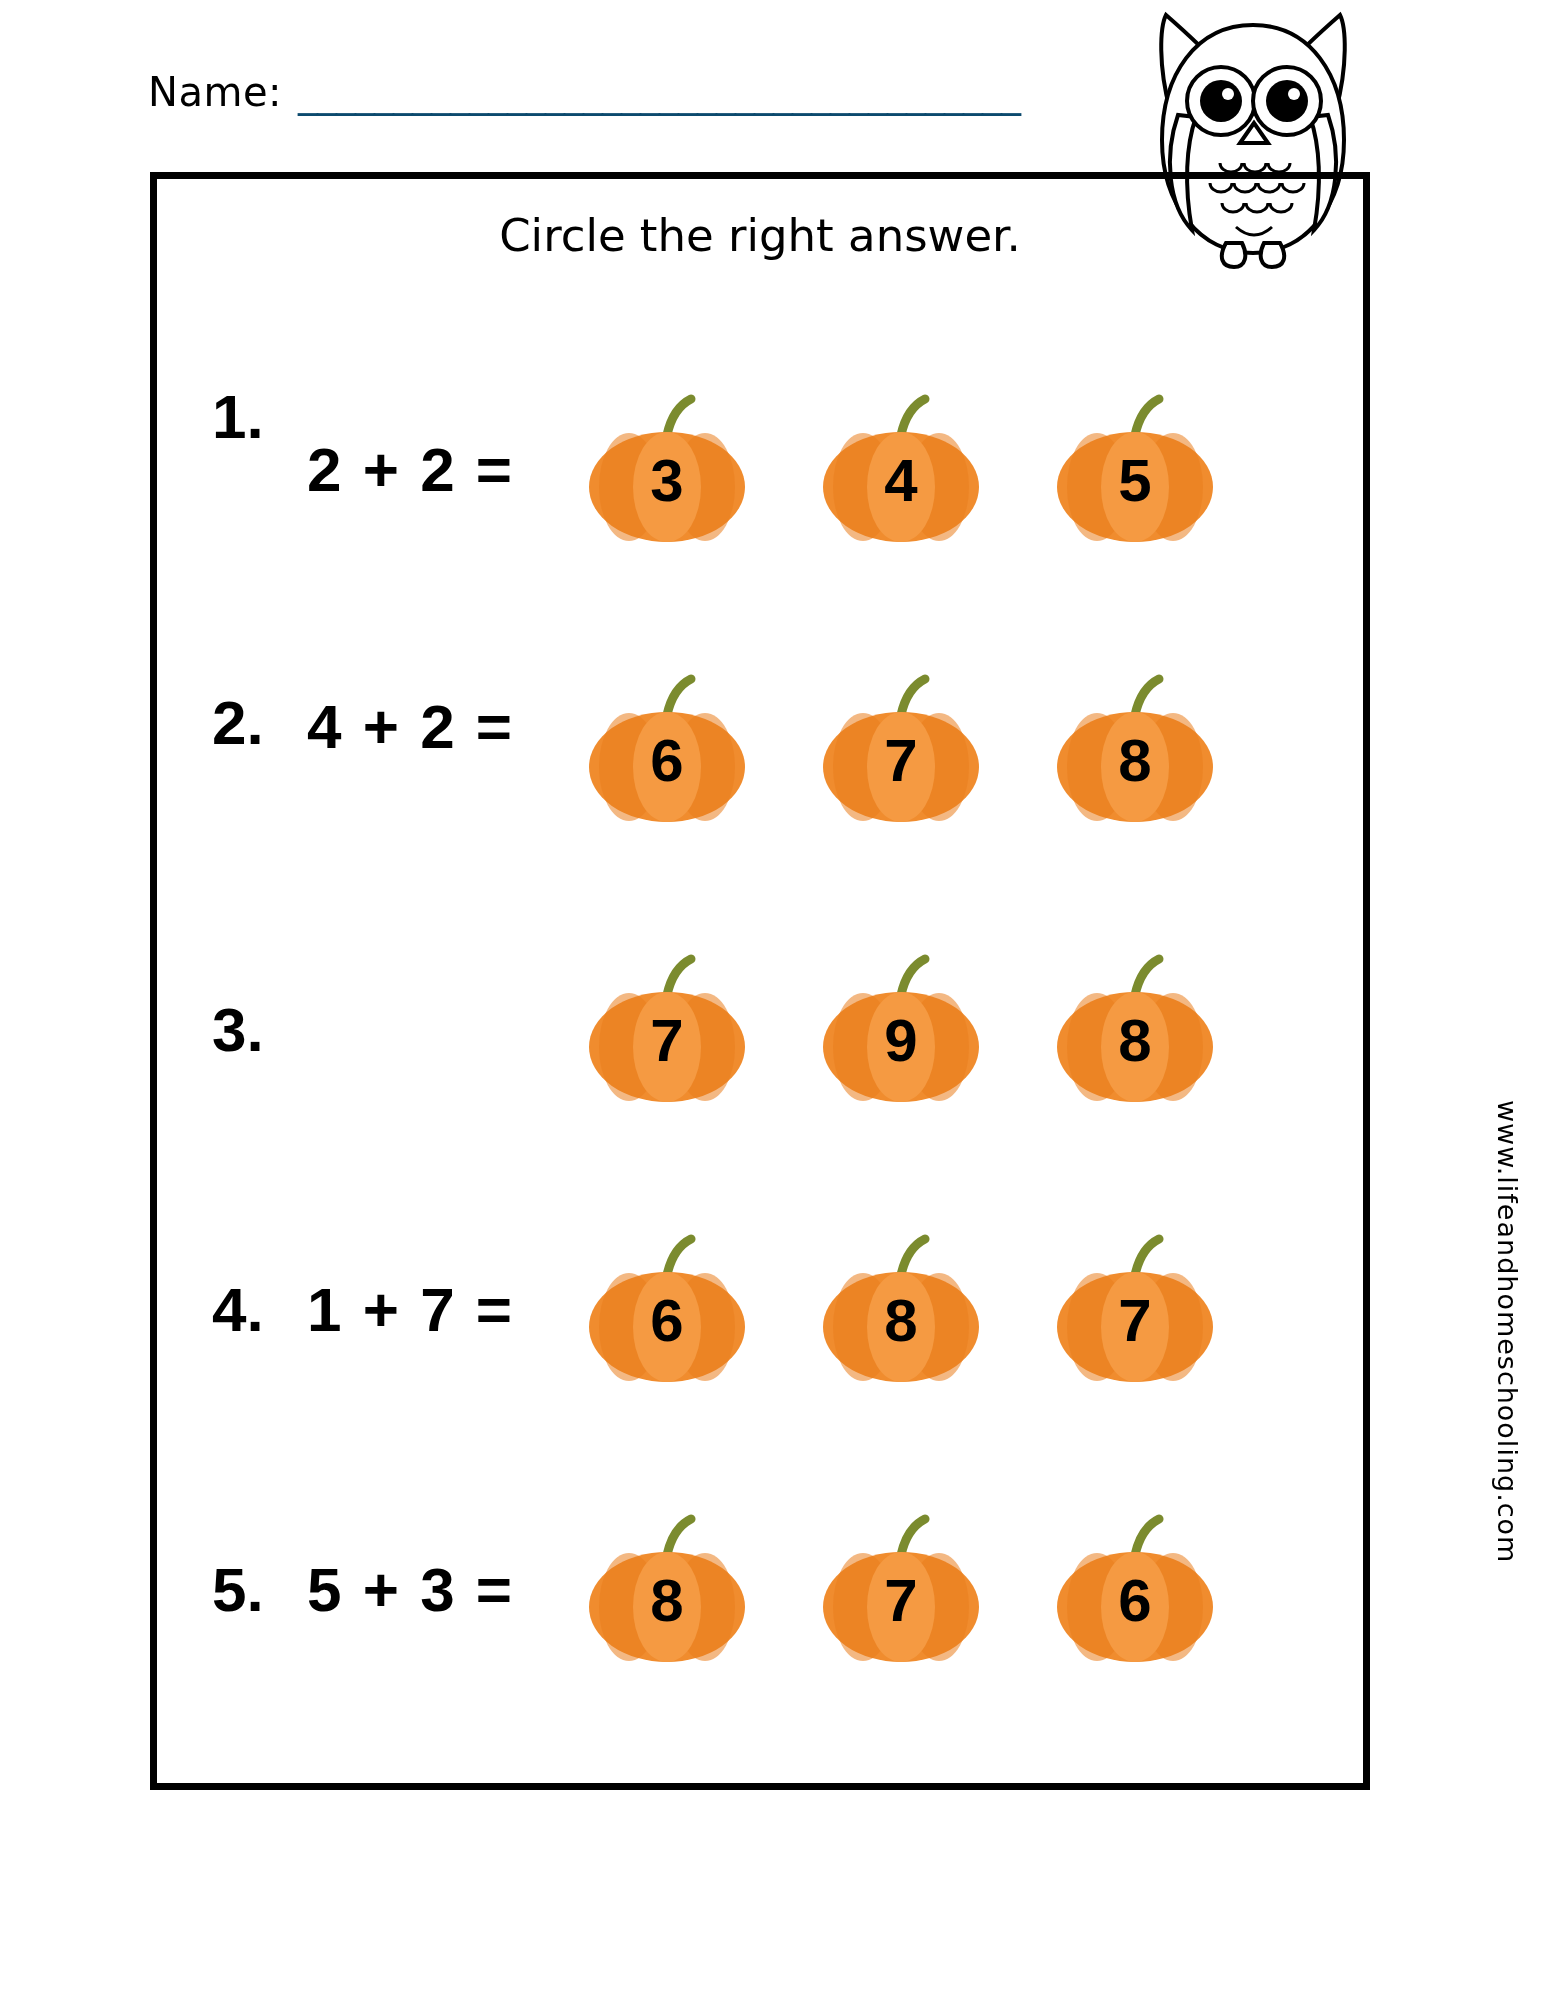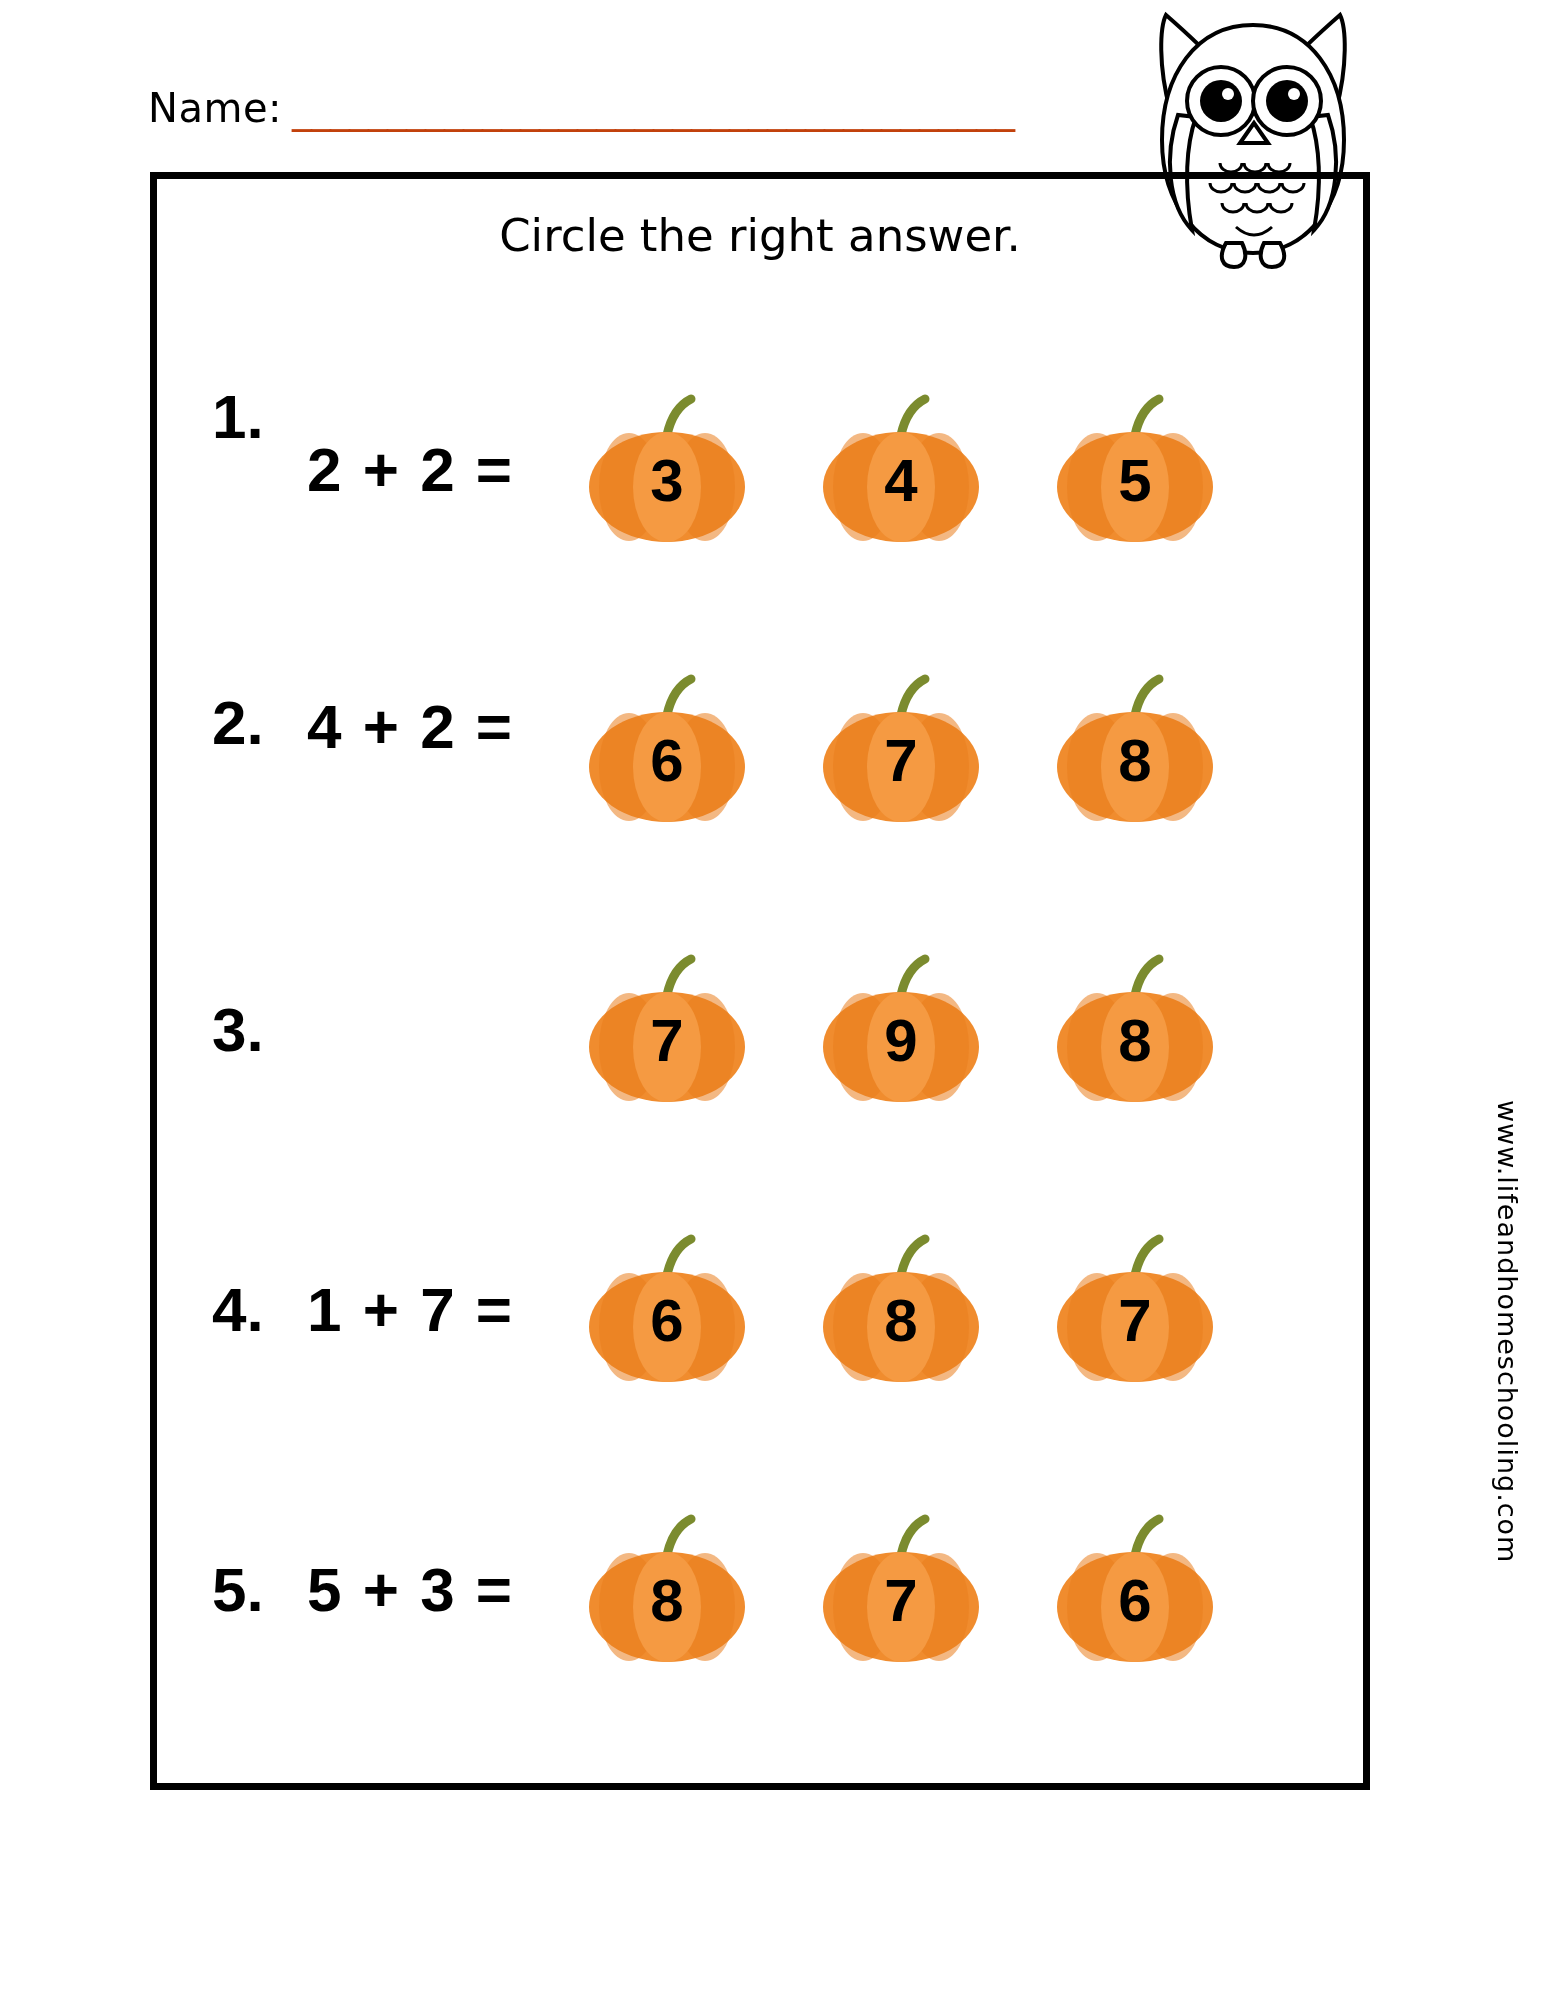--- a/index.html
+++ b/index.html
@@ -12,34 +12,34 @@
     height: 2000px;
     position: relative;
     font-family: "DejaVu Sans", sans-serif;
     overflow: hidden;
   }
 
   
   .name-row {
     position: absolute;
     left: 148px;
-    top: 85px;
+    top: 69px;
     display: flex;
     align-items: flex-start;
-    gap: 10px;
+    gap: 16px;
   }
   .name-label {
     font-size: 40px;
     color: #000;
     font-family: "DejaVu Sans", sans-serif;
     letter-spacing: 0.5px;
   }
   .name-underscores {
     font-size: 40px;
-    color: #c2410c;
+    color: #0c4a6e;
     letter-spacing: -1px;
     white-space: nowrap;
   }
 
   
   .sheet-box {
     position: absolute;
     left: 150px;
     top: 172px;
     width: 1220px;

